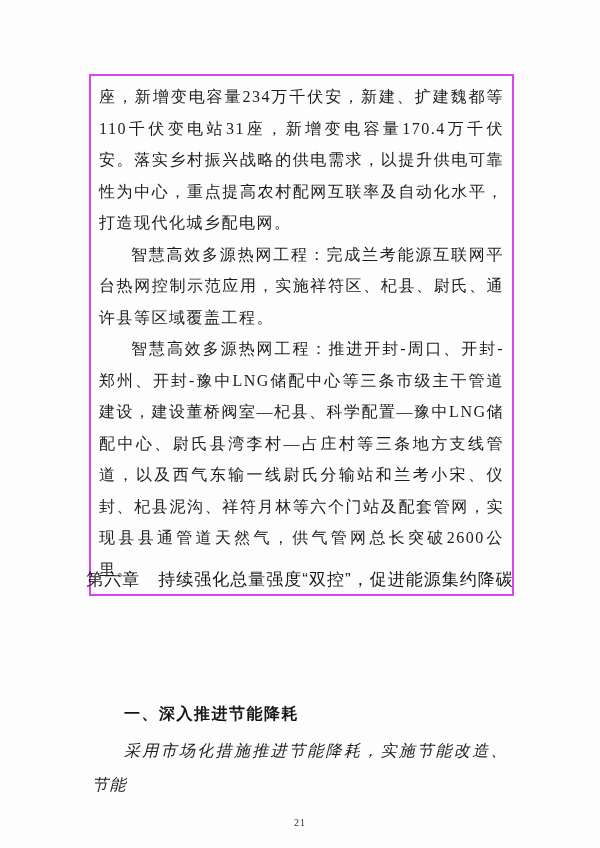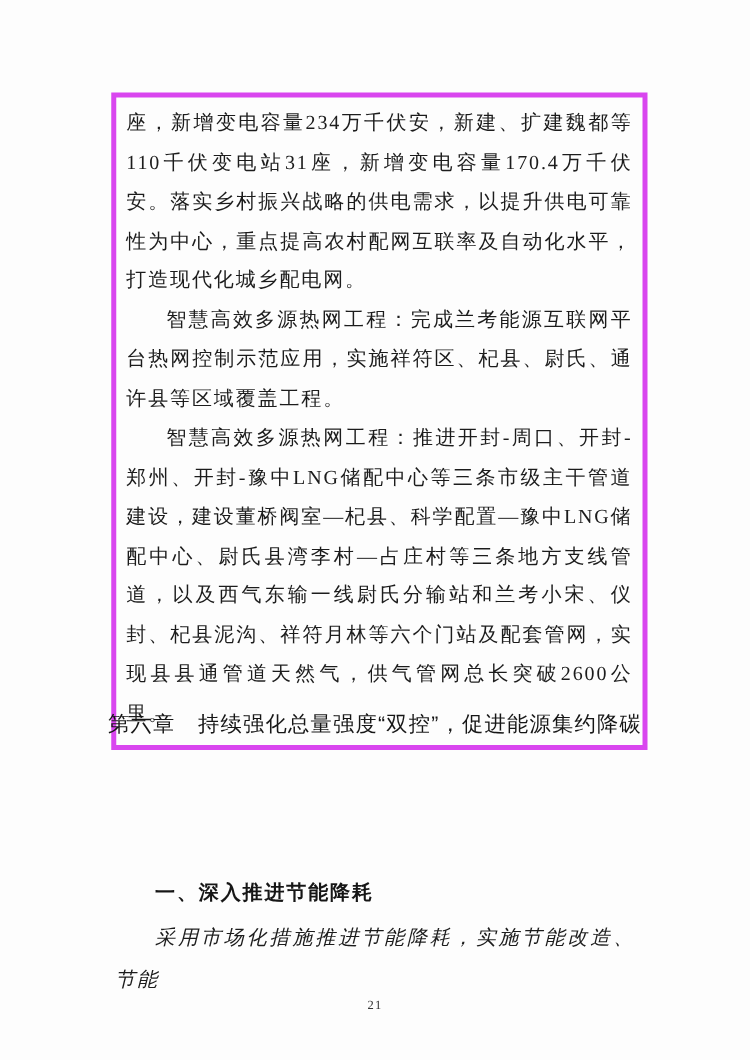--- a/index.html
+++ b/index.html
@@ -11,21 +11,21 @@
     color: #1c1c1c;
     font-family: "Liberation Serif", serif;
     overflow: hidden;
     margin: 0 auto;
   }
   .quote-box {
     position: absolute;
     left: 89px;
     top: 74px;
     width: 405px;
-    border: 4px solid #d946ef;
+    border: 2px solid #d946ef;
     padding: 5px 8px 9px 8px;
     background: #fdfdfd;
   }
   .quote-box p {
     margin: 0;
     font-size: 16px;
     line-height: 31.5px;
     letter-spacing: 1.5px;
     text-align: justify;
   }
@@ -70,21 +70,21 @@
     letter-spacing: 1.5px;
     text-indent: 2em;
     font-family: Liberation Sans, sans-serif;
     color: #161616;
   }
   .section-para { top: 734px; font-style: italic; }
   .page-number {
     position: absolute;
     left: 0;
     right: 0;
-    top: 799px;
+    top: 817px;
     text-align: center;
     font-size: 10px;
     color: #333;
     letter-spacing: 1px;
   }
 </style>
 </head>
 <body>
 
 <div class="page">

